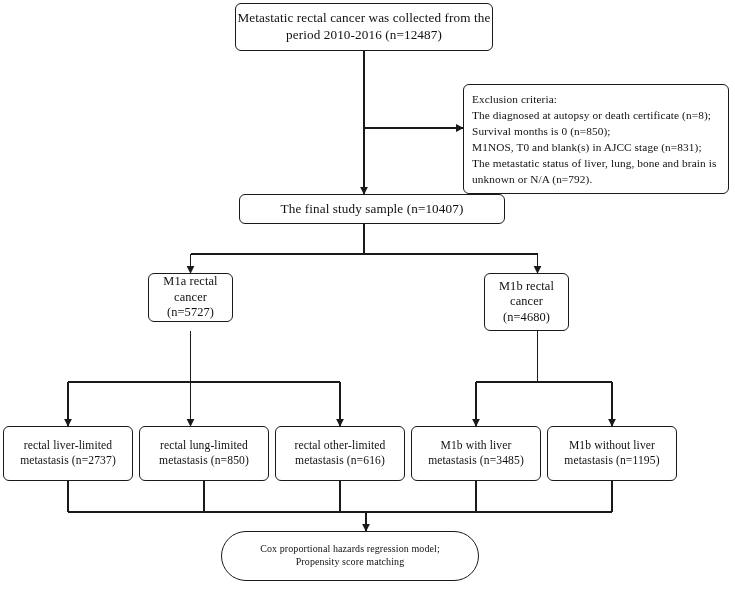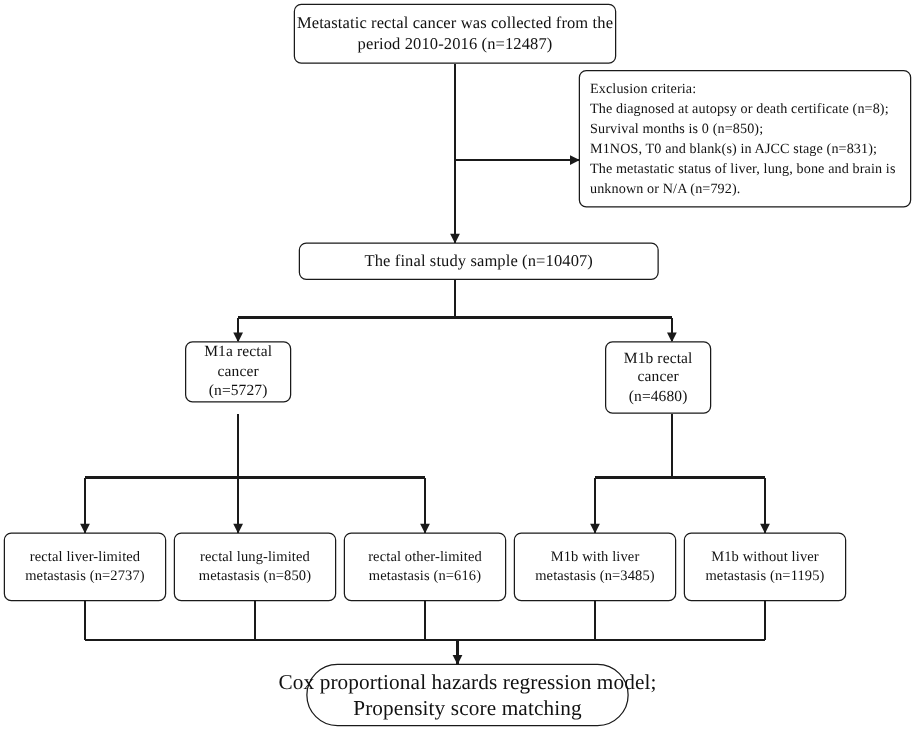--- a/index.html
+++ b/index.html
@@ -49,30 +49,30 @@
     align-items: flex-start;
     text-align: left;
     justify-content: center;
   }
   .box.left-align .line {
     padding-left: 8px;
   }
 
   
   #box-source      { left: 235px; top: 3px;   width: 258px; height: 48px; font-size: 13.2px; }
-  #box-exclusion   { left: 463px; top: 56px;  width: 266px; height: 110px; font-size: 11.3px; line-height: 1.42; }
-  #box-final       { left: 239px; top: 194px; width: 288px; height: 30px; font-size: 13.2px; }
+  #box-exclusion   { left: 463px; top: 84px;  width: 266px; height: 110px; font-size: 11.3px; line-height: 1.42; }
+  #box-final       { left: 239px; top: 194px; width: 266px; height: 30px; font-size: 13.2px; }
   #box-m1a         { left: 148px; top: 273px; width: 85px;  height: 49px; font-size: 12.4px; }
   #box-m1b         { left: 484px; top: 273px; width: 85px;  height: 58px; font-size: 12.4px; }
   #box-liver       { left: 3px;   top: 426px; width: 130px; height: 55px; font-size: 11.6px; justify-content: center; }
   #box-lung        { left: 139px; top: 426px; width: 130px; height: 55px; font-size: 11.6px; }
   #box-other       { left: 275px; top: 426px; width: 130px; height: 55px; font-size: 11.6px; }
   #box-m1bwith     { left: 411px; top: 426px; width: 130px; height: 55px; font-size: 11.6px; }
   #box-m1bwithout  { left: 547px; top: 426px; width: 130px; height: 55px; font-size: 11.6px; }
-  #box-analysis    { left: 245px; top: 531px; width: 258px; height: 50px; font-size: 17px; border-radius: 25px; }
+  #box-analysis    { left: 221px; top: 531px; width: 258px; height: 50px; font-size: 10px; border-radius: 25px; }
 </style>
 </head>
 <body>
 
 <div id="canvas">
 
   <svg id="connectors" viewBox="0 0 735 589" width="735" height="589" aria-hidden="true">
     <defs>
       <marker id="arrowdown" markerWidth="9" markerHeight="9" refX="4.5" refY="7.4" orient="0" markerUnits="userSpaceOnUse">
         <path d="M0.6,0.4 L8.4,0.4 L4.5,8.2 Z" fill="#1a1a1a"></path>

